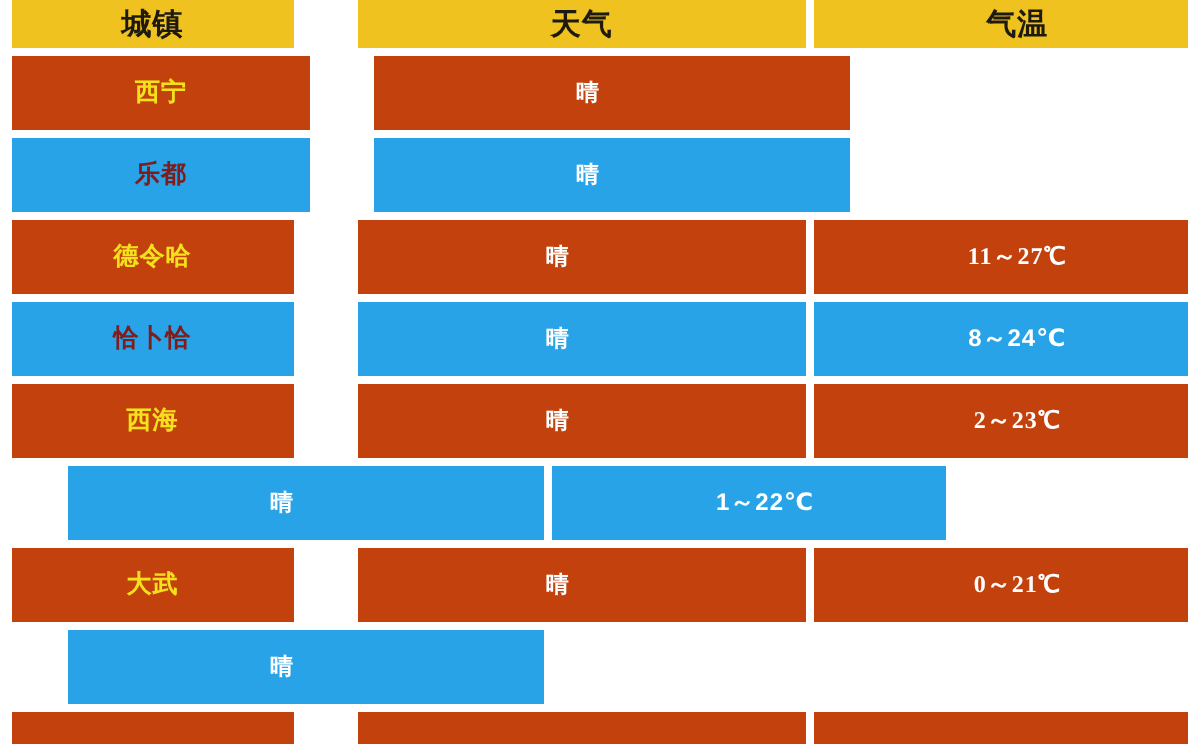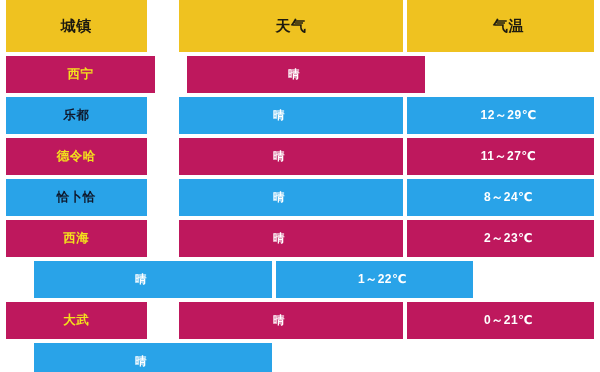--- a/index.html
+++ b/index.html
@@ -34,38 +34,38 @@
     box-sizing: border-box;
     height: 100%;
     font-weight: bold;
     letter-spacing: 0.5px;
   }
   .col-town   { width: 149px; margin-right: 4px; }
   .col-wx     { width: 238px; margin-right: 4px; margin-left: 28px; }
   .col-temp   { width: 197px; padding-left: 16px; }
 
   
-  .row-header { height: 52px; }
+  .row-header { height: 24px; }
   .row-header .cell {
     background: #efc220;
     color: #1d1a10;
     font-size: 15px;
     font-weight: bold;
   }
 
   
-  .row-dark  .cell { background: #be185d; }
+  .row-dark  .cell { background: #c2410c; font-family: Liberation Serif, serif; }
   .row-light .cell { background: #29a3e8; }
 
   .town-text {
     color: #f3e11c;
     font-size: 12.5px;
     font-weight: bold;
   }
-  .row-light .town-text { color: #0f172a; font-family: Liberation Mono, monospace; }
+  .row-light .town-text { color: #7f1d1d; font-family: Liberation Mono, monospace; }
 
   .wx-text {
     color: #ffffff;
     font-size: 11.5px;
     font-weight: bold;
     transform: translateX(-12px);
   }
   .temp-text {
     color: #ffffff;
     font-size: 12px;
@@ -97,23 +97,20 @@
       <span class="wx-text">晴</span>
     </div>
   </div>
 
   <div class="row row-light">
     <div class="cell col-town">
       <span class="town-text">乐都</span>
     </div>
     <div class="cell col-wx">
       <span class="wx-text">晴</span>
-    </div>
-    <div class="cell col-temp">
-      <span class="temp-text">12～29℃</span>
     </div>
   </div>
 
   <div class="row row-dark">
     <div class="cell col-town">
       <span class="town-text">德令哈</span>
     </div>
     <div class="cell col-wx">
       <span class="wx-text">晴</span>
     </div>

